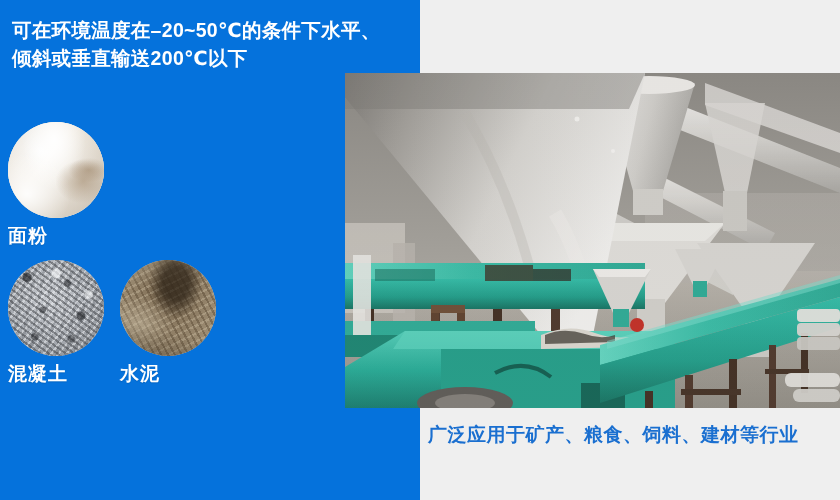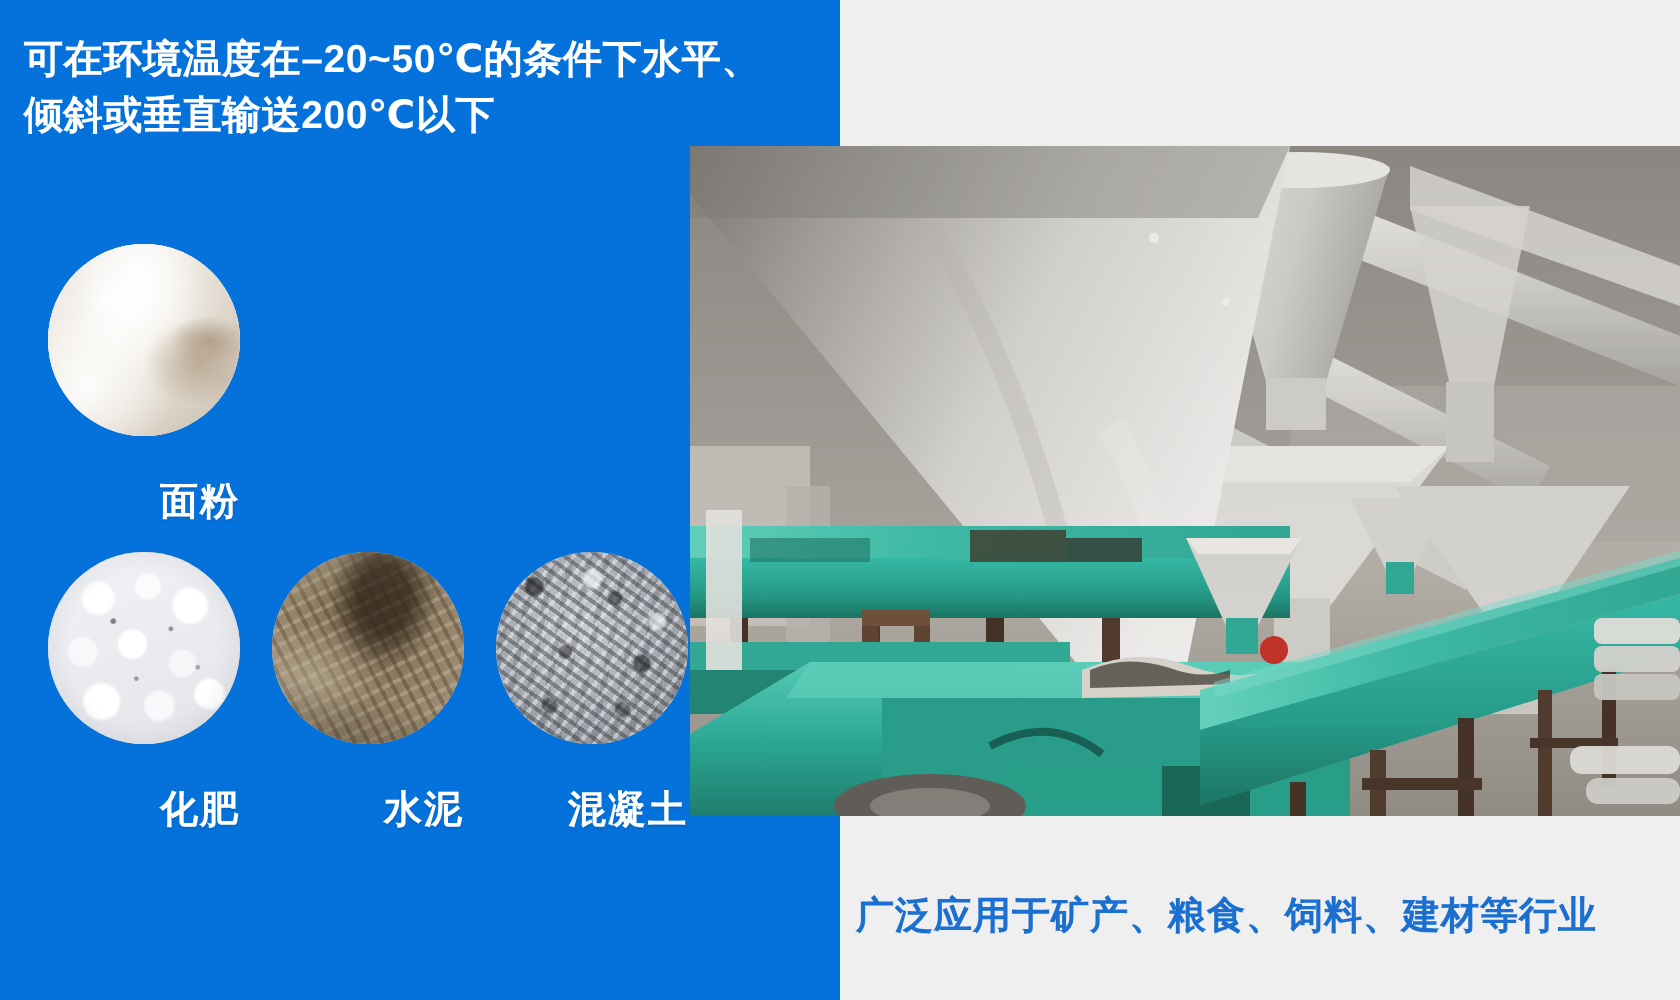--- a/index.html
+++ b/index.html
@@ -51,22 +51,21 @@
     width: 340px;
   }
   .product-row {
     display: flex;
     margin-bottom: 13px;
   }
   .product-cell {
     width: 112px;
     display: flex;
     flex-direction: column;
-    align-items: flex-end;
-    gap: 16px;
+    align-items: flex-start;
   }
   .swatch {
     width: 96px;
     height: 96px;
     border-radius: 50%;
     overflow: hidden;
     position: relative;
     background: #cccccc;
   }
   .swatch .tex {
@@ -213,21 +212,20 @@
   .caption {
     position: absolute;
     left: 428px;
     top: 421px;
     width: 412px;
     color: #1a6fd0;
     font-size: 19px;
     font-weight: 700;
     line-height: 28px;
     letter-spacing: 0.5px;
-    margin-top: 24px;
   }
 </style>
 </head>
 <body>
 
 <div id="stage">
 
   <div class="blue-panel"></div>
 
   <div class="headline">可在环境温度在–20~50℃的条件下水平、
@@ -240,35 +238,29 @@
         <div class="swatch">
           <div class="tex tex-flour"></div>
         </div>
         <div class="product-label">面粉</div>
       </div>
     </div>
 
     <div class="product-row">
       <div class="product-cell">
         <div class="swatch">
-          <div class="tex tex-fertilizer"></div>
+          <div class="tex tex-concrete"></div>
         </div>
-        <div class="product-label">化肥</div>
+        <div class="product-label">混凝土</div>
       </div>
       <div class="product-cell">
         <div class="swatch">
           <div class="tex tex-cement"></div>
         </div>
         <div class="product-label">水泥</div>
-      </div>
-      <div class="product-cell">
-        <div class="swatch">
-          <div class="tex tex-concrete"></div>
-        </div>
-        <div class="product-label">混凝土</div>
       </div>
     </div>
 
   </div>
 
   <div class="photo">
     <svg width="495" height="335" viewBox="0 0 495 335">
       <defs>
         <linearGradient id="wallG" x1="0" y1="0" x2="0" y2="1">
           <stop offset="0%" stop-color="#8a8782"></stop>

